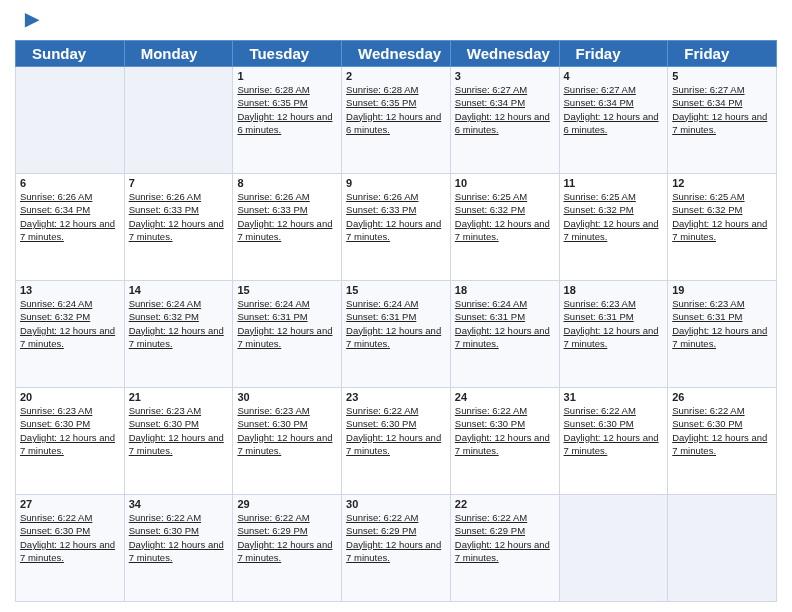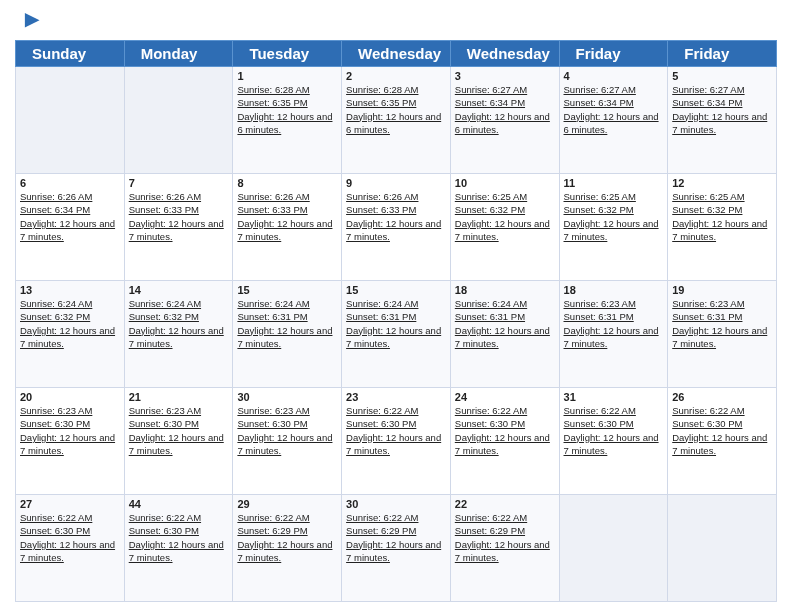--- a/index.html
+++ b/index.html
@@ -241,21 +241,21 @@
             <span class="day-number">26</span>
             <div class="day-info">Sunrise: 6:22 AM<br>Sunset: 6:30 PM<br>Daylight: 12 hours and 7 minutes.</div>
           </td>
         </tr>
         <tr>
           <td>
             <span class="day-number">27</span>
             <div class="day-info">Sunrise: 6:22 AM<br>Sunset: 6:30 PM<br>Daylight: 12 hours and 7 minutes.</div>
           </td>
           <td>
-            <span class="day-number">44</span>
+            <span class="day-number">34</span>
             <div class="day-info">Sunrise: 6:22 AM<br>Sunset: 6:30 PM<br>Daylight: 12 hours and 7 minutes.</div>
           </td>
           <td>
             <span class="day-number">29</span>
             <div class="day-info">Sunrise: 6:22 AM<br>Sunset: 6:29 PM<br>Daylight: 12 hours and 7 minutes.</div>
           </td>
           <td>
             <span class="day-number">30</span>
             <div class="day-info">Sunrise: 6:22 AM<br>Sunset: 6:29 PM<br>Daylight: 12 hours and 7 minutes.</div>
           </td>

